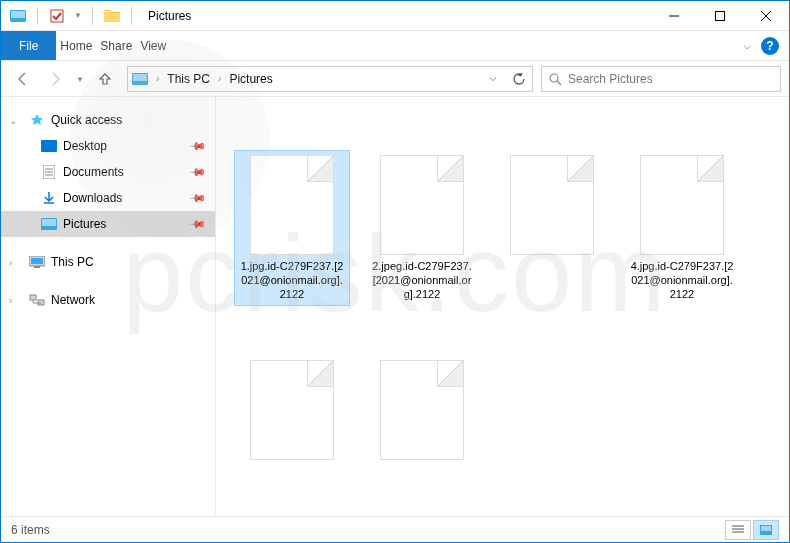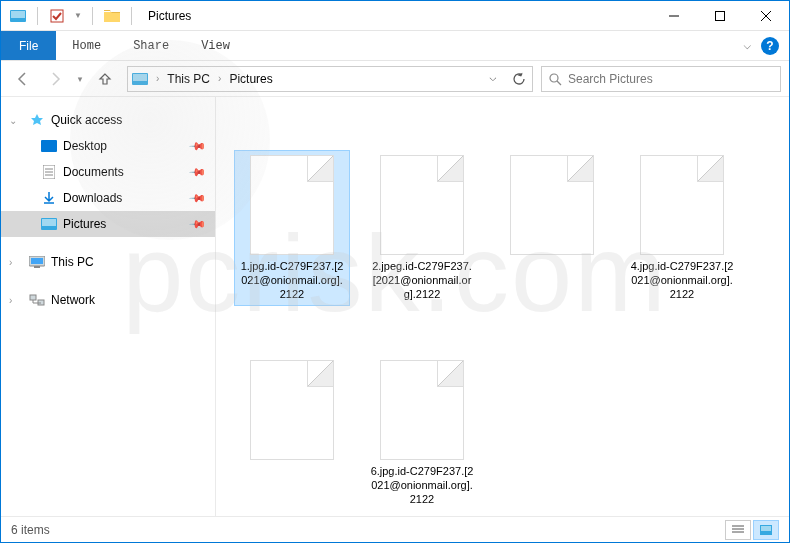--- a/index.html
+++ b/index.html
@@ -10,21 +10,21 @@
 .titlebar { height: 30px; display: flex; align-items: center; background: #fff; border-bottom: 1px solid #e5e5e5; }
 .titlebar-left { display: flex; align-items: center; gap: 4px; padding: 0 6px; }
 .qat-icon { display: inline-flex; align-items: center; justify-content: center; width: 22px; height: 22px; }
 .sep-v { width: 1px; height: 18px; background: #ccc; margin: 0 4px; }
 .titlebar-title { padding: 0 8px; font-size: 12px; color: #000; }
 .titlebar-right { margin-left: auto; display: flex; }
 .win-btn { width: 46px; height: 30px; display: flex; align-items: center; justify-content: center; background: transparent; }
 
 .ribbon { height: 30px; display: flex; align-items: stretch; background: #fff; border-bottom: 1px solid #e5e5e5; }
 .file-tab { background: #1979ca; color: #ffffff; font-size: 12px; padding: 0 18px; display: flex; align-items: center; }
-.ribbon-tab { font-size: 12px; color: #444; padding: 0 16px; display: flex; align-items: center; font-family: Liberation Mono, monospace; }
+.ribbon-tab { font-size: 12px; color: #444; padding: 0 4px; display: flex; align-items: center; }
 .ribbon-right { margin-left: auto; display: flex; align-items: center; gap: 10px; padding-right: 10px; }
 .help-icon { width: 18px; height: 18px; border-radius: 50%; background: #0078d7; color: #fff; font-size: 12px; display: flex; align-items: center; justify-content: center; font-weight: bold; }
 
 .navbar { height: 36px; display: flex; align-items: center; padding: 4px 8px; gap: 4px; border-bottom: 1px solid #eaeaea; }
 .nav-arrow { width: 28px; height: 28px; display: flex; align-items: center; justify-content: center; color: #888; }
 .nav-arrow.enabled { color: #555; }
 .addr-bar { flex: 1; height: 26px; border: 1px solid #ccc; display: flex; align-items: center; margin: 0 4px; }
 .addr-crumb { padding: 0 6px; font-size: 12px; color: #000; display: flex; align-items: center; gap: 4px; }
 .crumb-sep { color: #888; font-size: 10px; padding: 0 2px; }
 .addr-right { margin-left: auto; display: flex; align-items: center; }
@@ -278,21 +278,20 @@
           </div>
           <div class="file-item">
     <div class="file-thumb">
               <div class="fold"></div>
             </div>
           </div>
           <div class="file-item">
     <div class="file-thumb">
               <div class="fold"></div>
             </div>
-    <div class="file-label">6.jpg.id-C279F237.[2021@onionmail.org].2122</div>
           </div>
         </div>
     </div>
   </div>
 
   <div class="statusbar">
     <span>6 items</span>
     <div class="right">
       <div class="view-btn">
         <svg width="12" height="10" viewBox="0 0 12 10">

